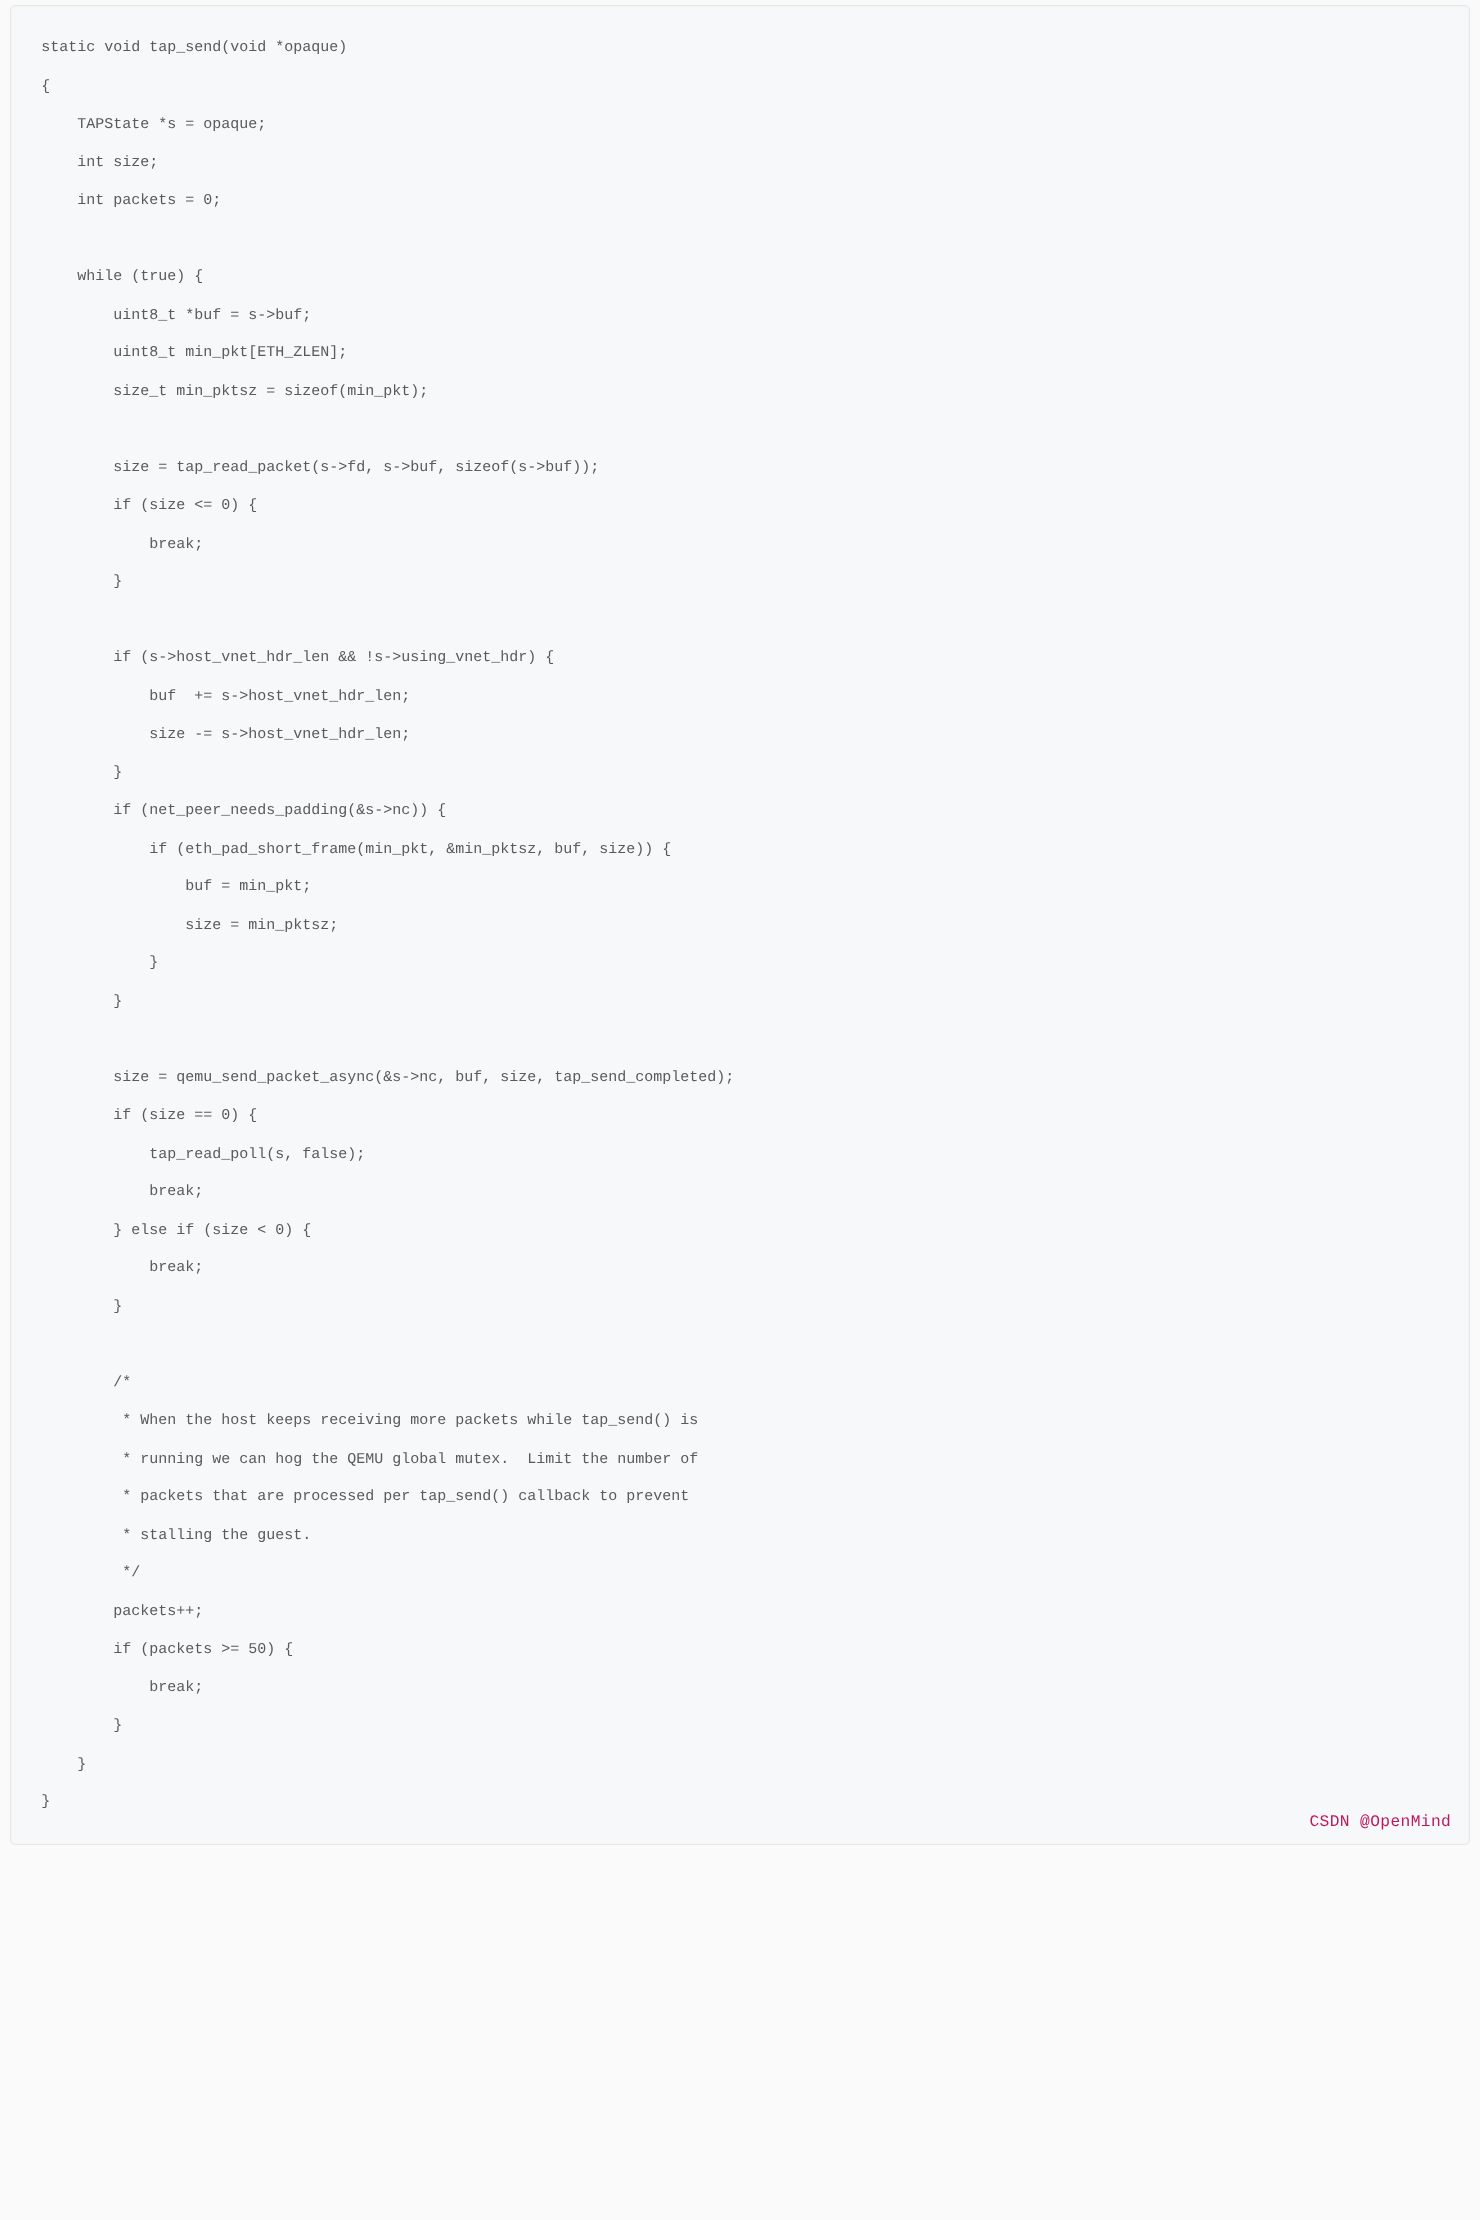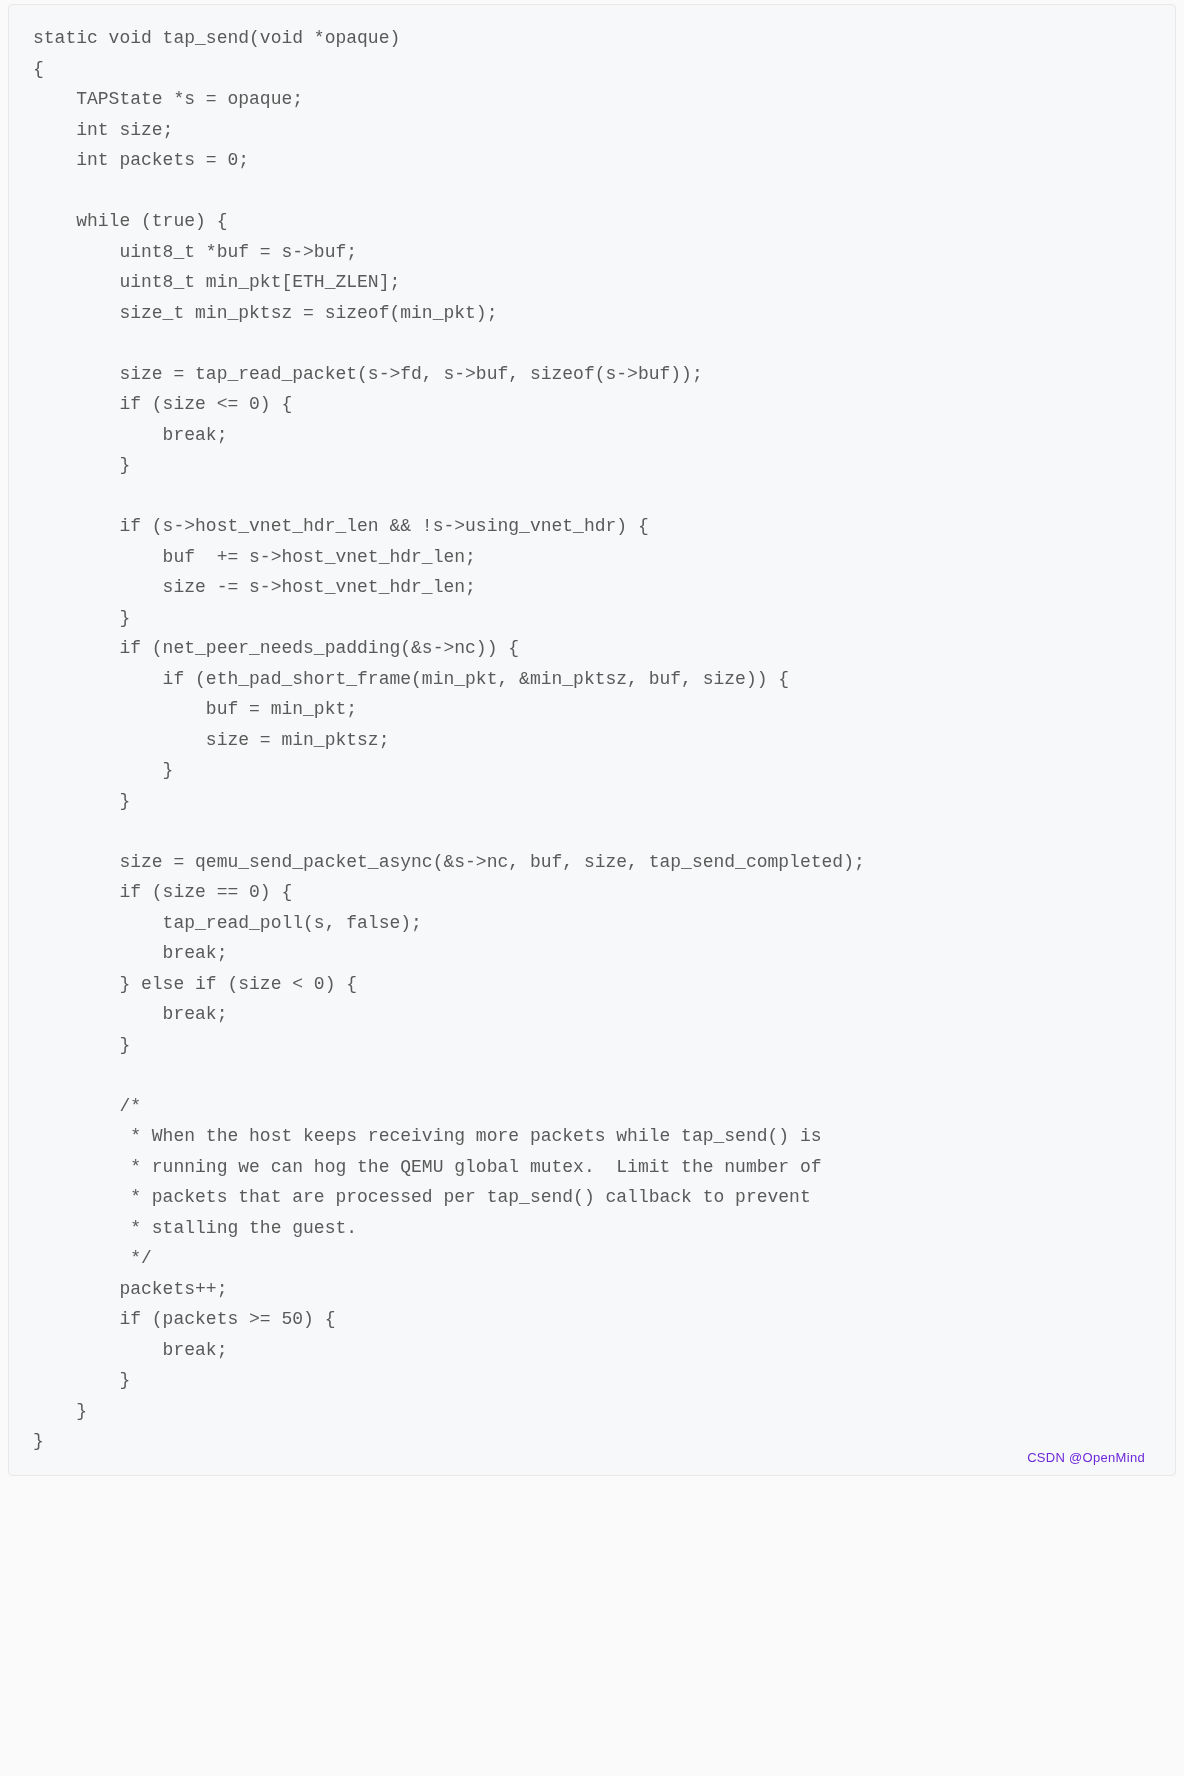--- a/index.html
+++ b/index.html
@@ -17,33 +17,33 @@
     .code-block {
       background: #f7f8f9;
       border: 1px solid #e8e8e8;
       border-radius: 4px;
       margin: 4px 8px;
       padding: 18px 24px;
       position: relative;
       overflow: hidden;
     }
     .code-content {
-      font-size: 18px;
+      font-size: 12px;
       line-height: 30.5px;
       color: #5a5a5a;
       white-space: pre;
       font-family: 'SFMono-Regular', Consolas, 'Liberation Mono', Menlo, monospace;
     }
     .watermark {
       position: absolute;
       bottom: 10px;
-      right: 30px;
+      right: 14px;
       font-size: 13px;
-      color: #6d28d9;
-      font-family: Liberation Sans, sans-serif;
+      color: #be185d;
+      font-family: Liberation Mono, monospace;
       letter-spacing: 0.3px;
     }
   </style>
 </head>
 <body>
 
 <div class="code-block">
   <div class="code-content">static void tap_send(void *opaque)
 {
     TAPState *s = opaque;

